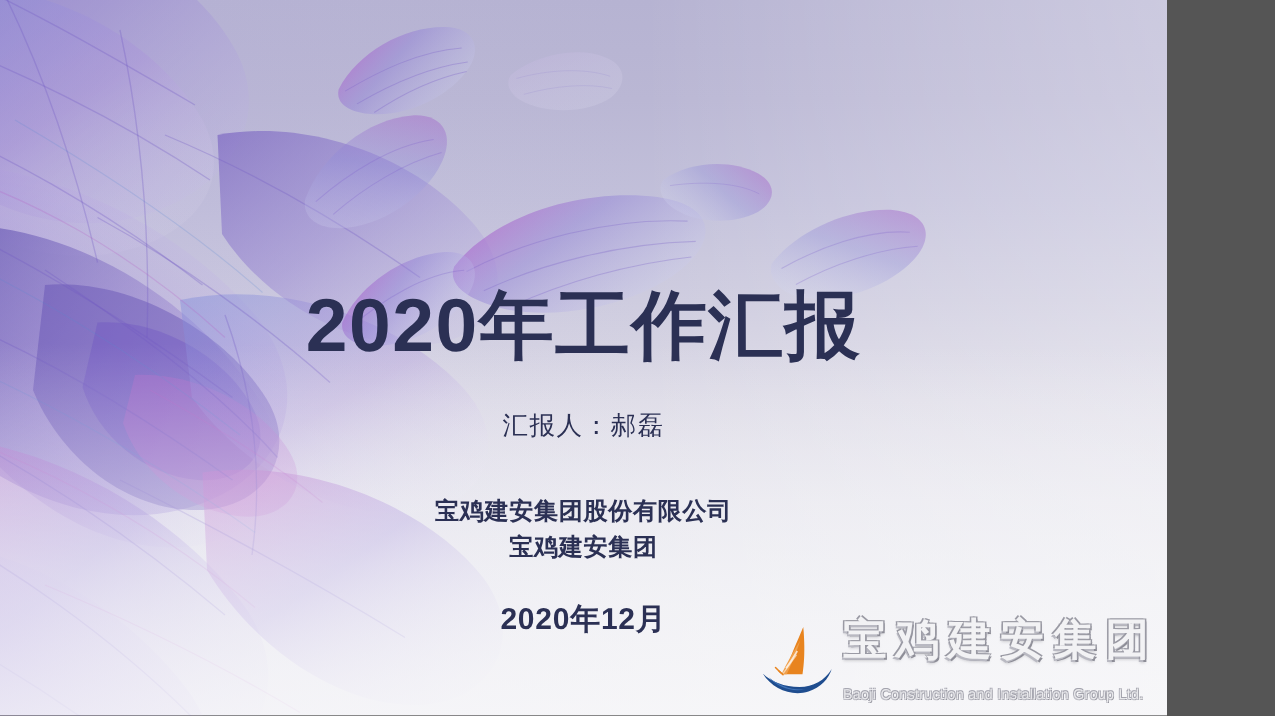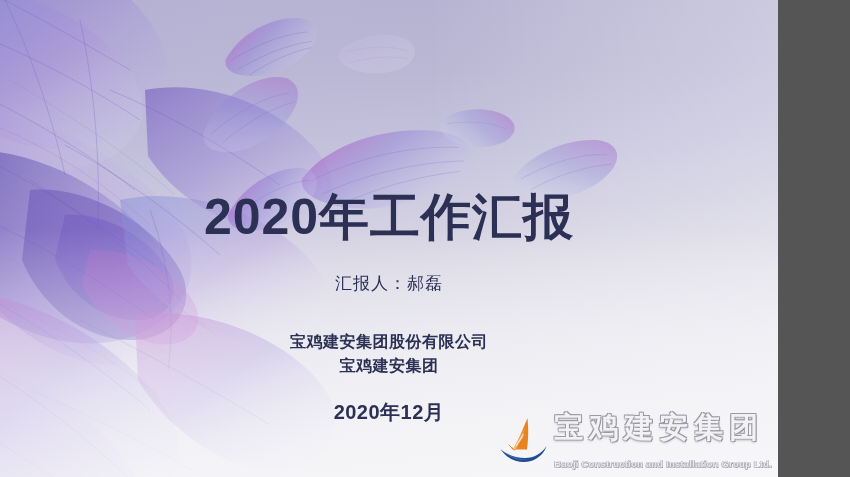--- a/index.html
+++ b/index.html
@@ -143,21 +143,21 @@
       -1px -1px 0 #9a9aa4,
        1px -1px 0 #9a9aa4,
       -1px  1px 0 #b9b9c2,
        1px  1px 0 #8d8d97,
        0 2px 2px rgba(120,120,130,0.35);
     white-space: nowrap;
   }
   .logo-en {
     margin-top: 17px;
     font-size: 9.5px;
-    font-weight: 700;
+    font-weight: 400;
     letter-spacing: 0.2px;
     color: #e9e9ec;
     text-shadow:
       -0.5px -0.5px 0 #a4a4ae,
        0.5px -0.5px 0 #a4a4ae,
       -0.5px  0.5px 0 #bdbdc5,
        0.5px  0.5px 0 #96969f;
     white-space: nowrap;
   }
 </style>

